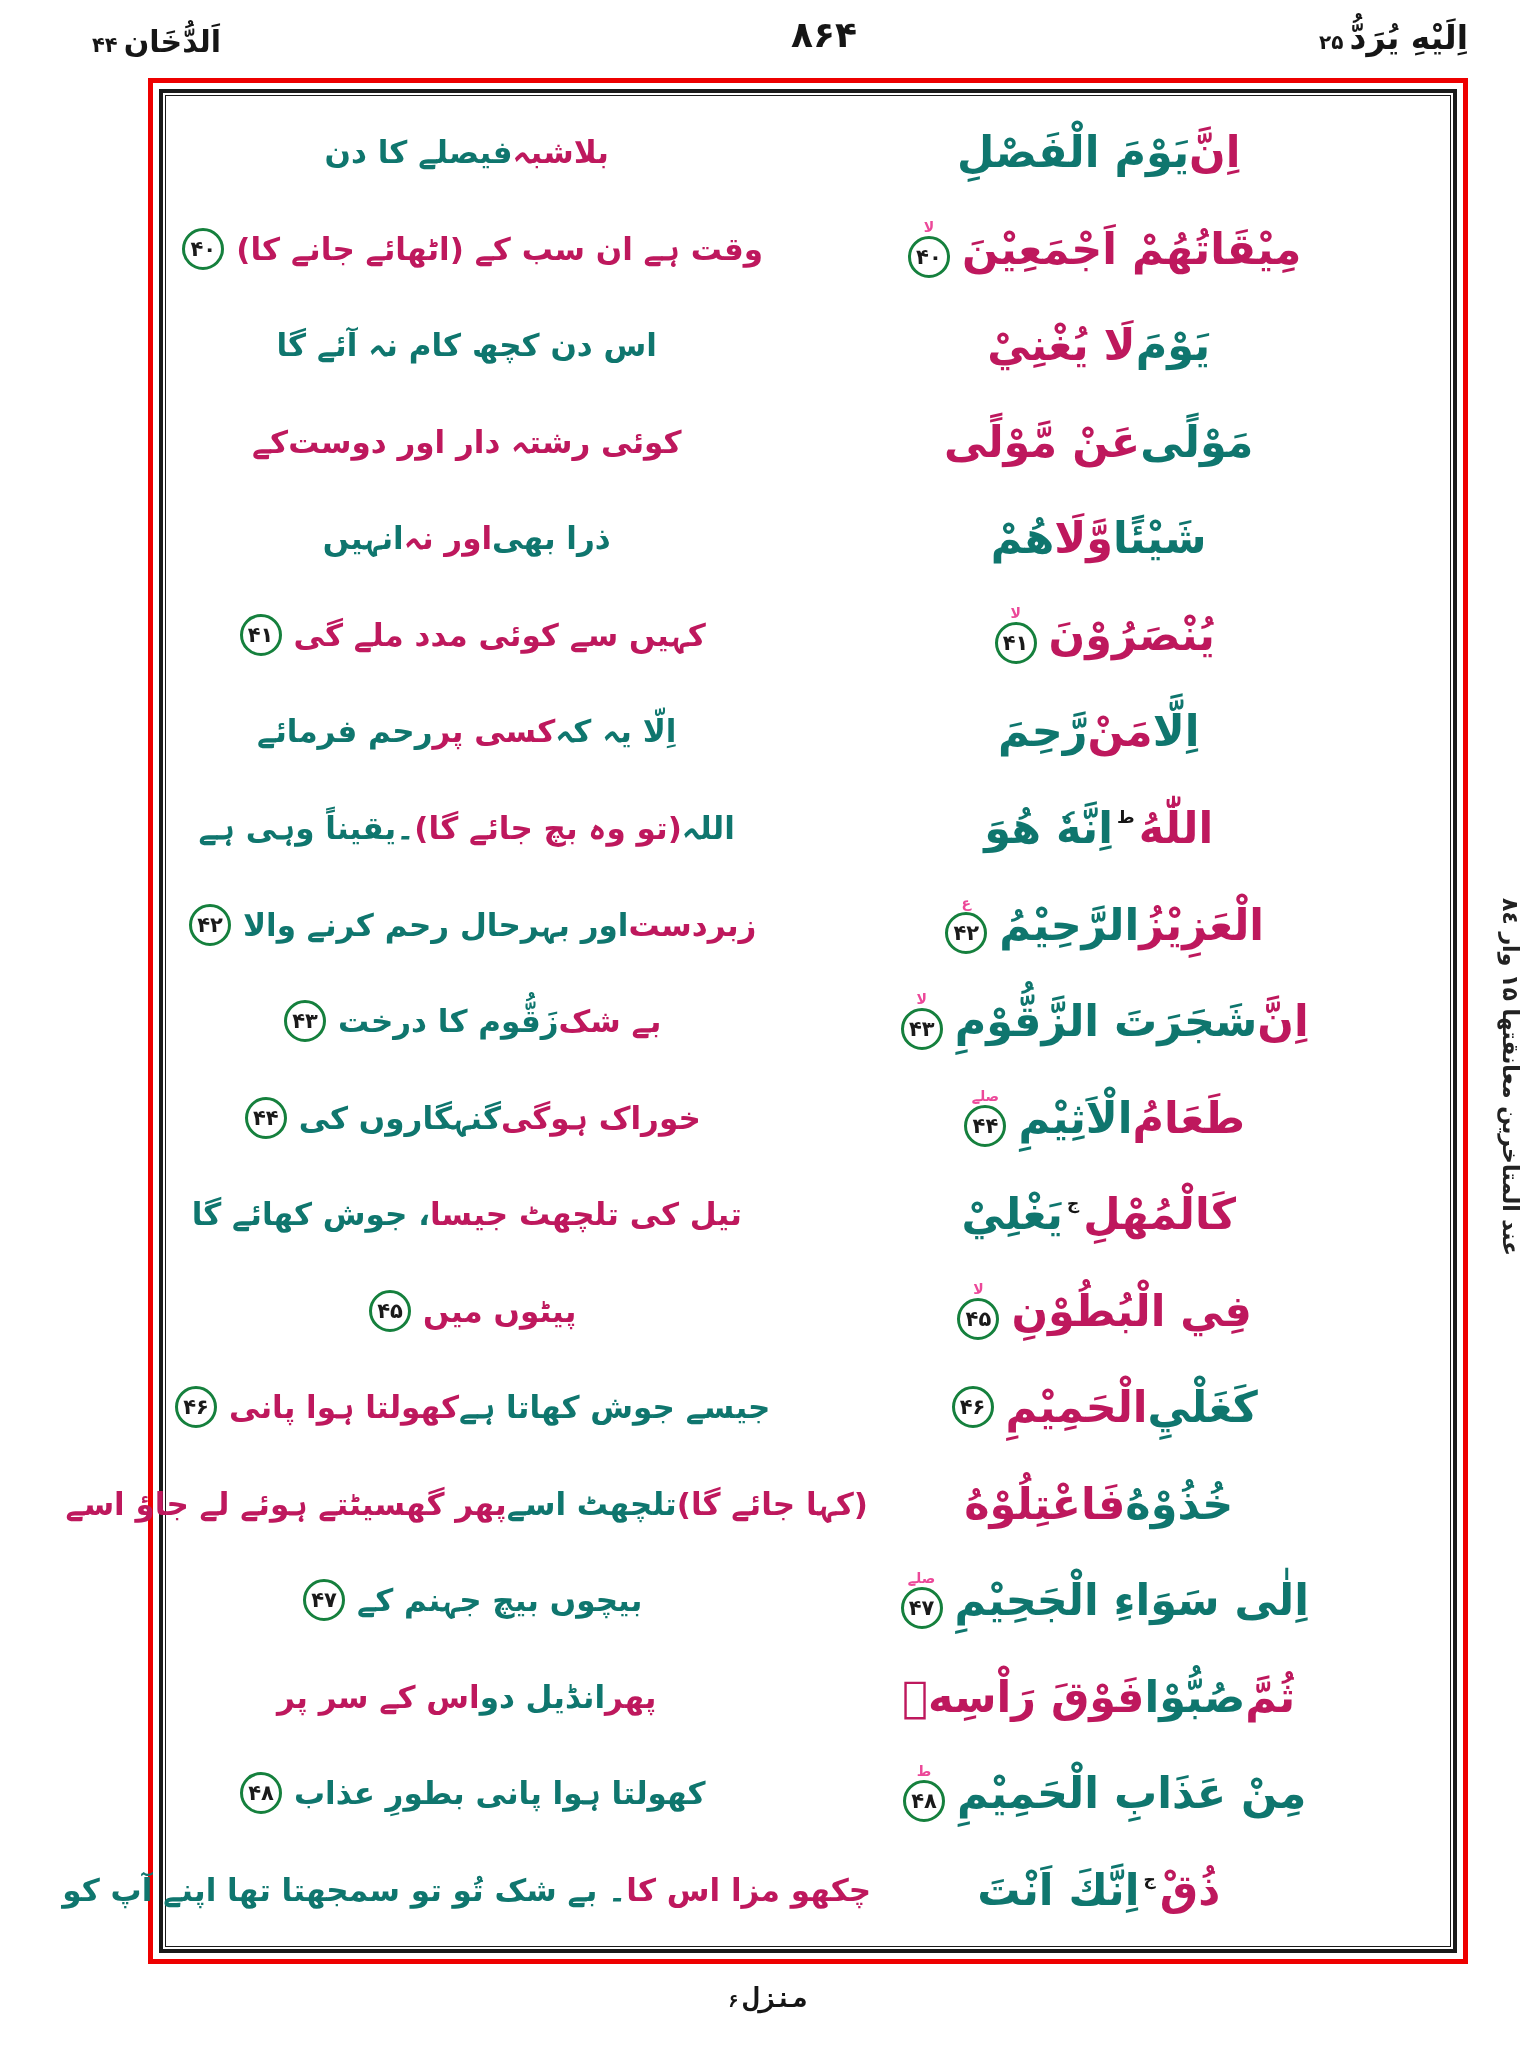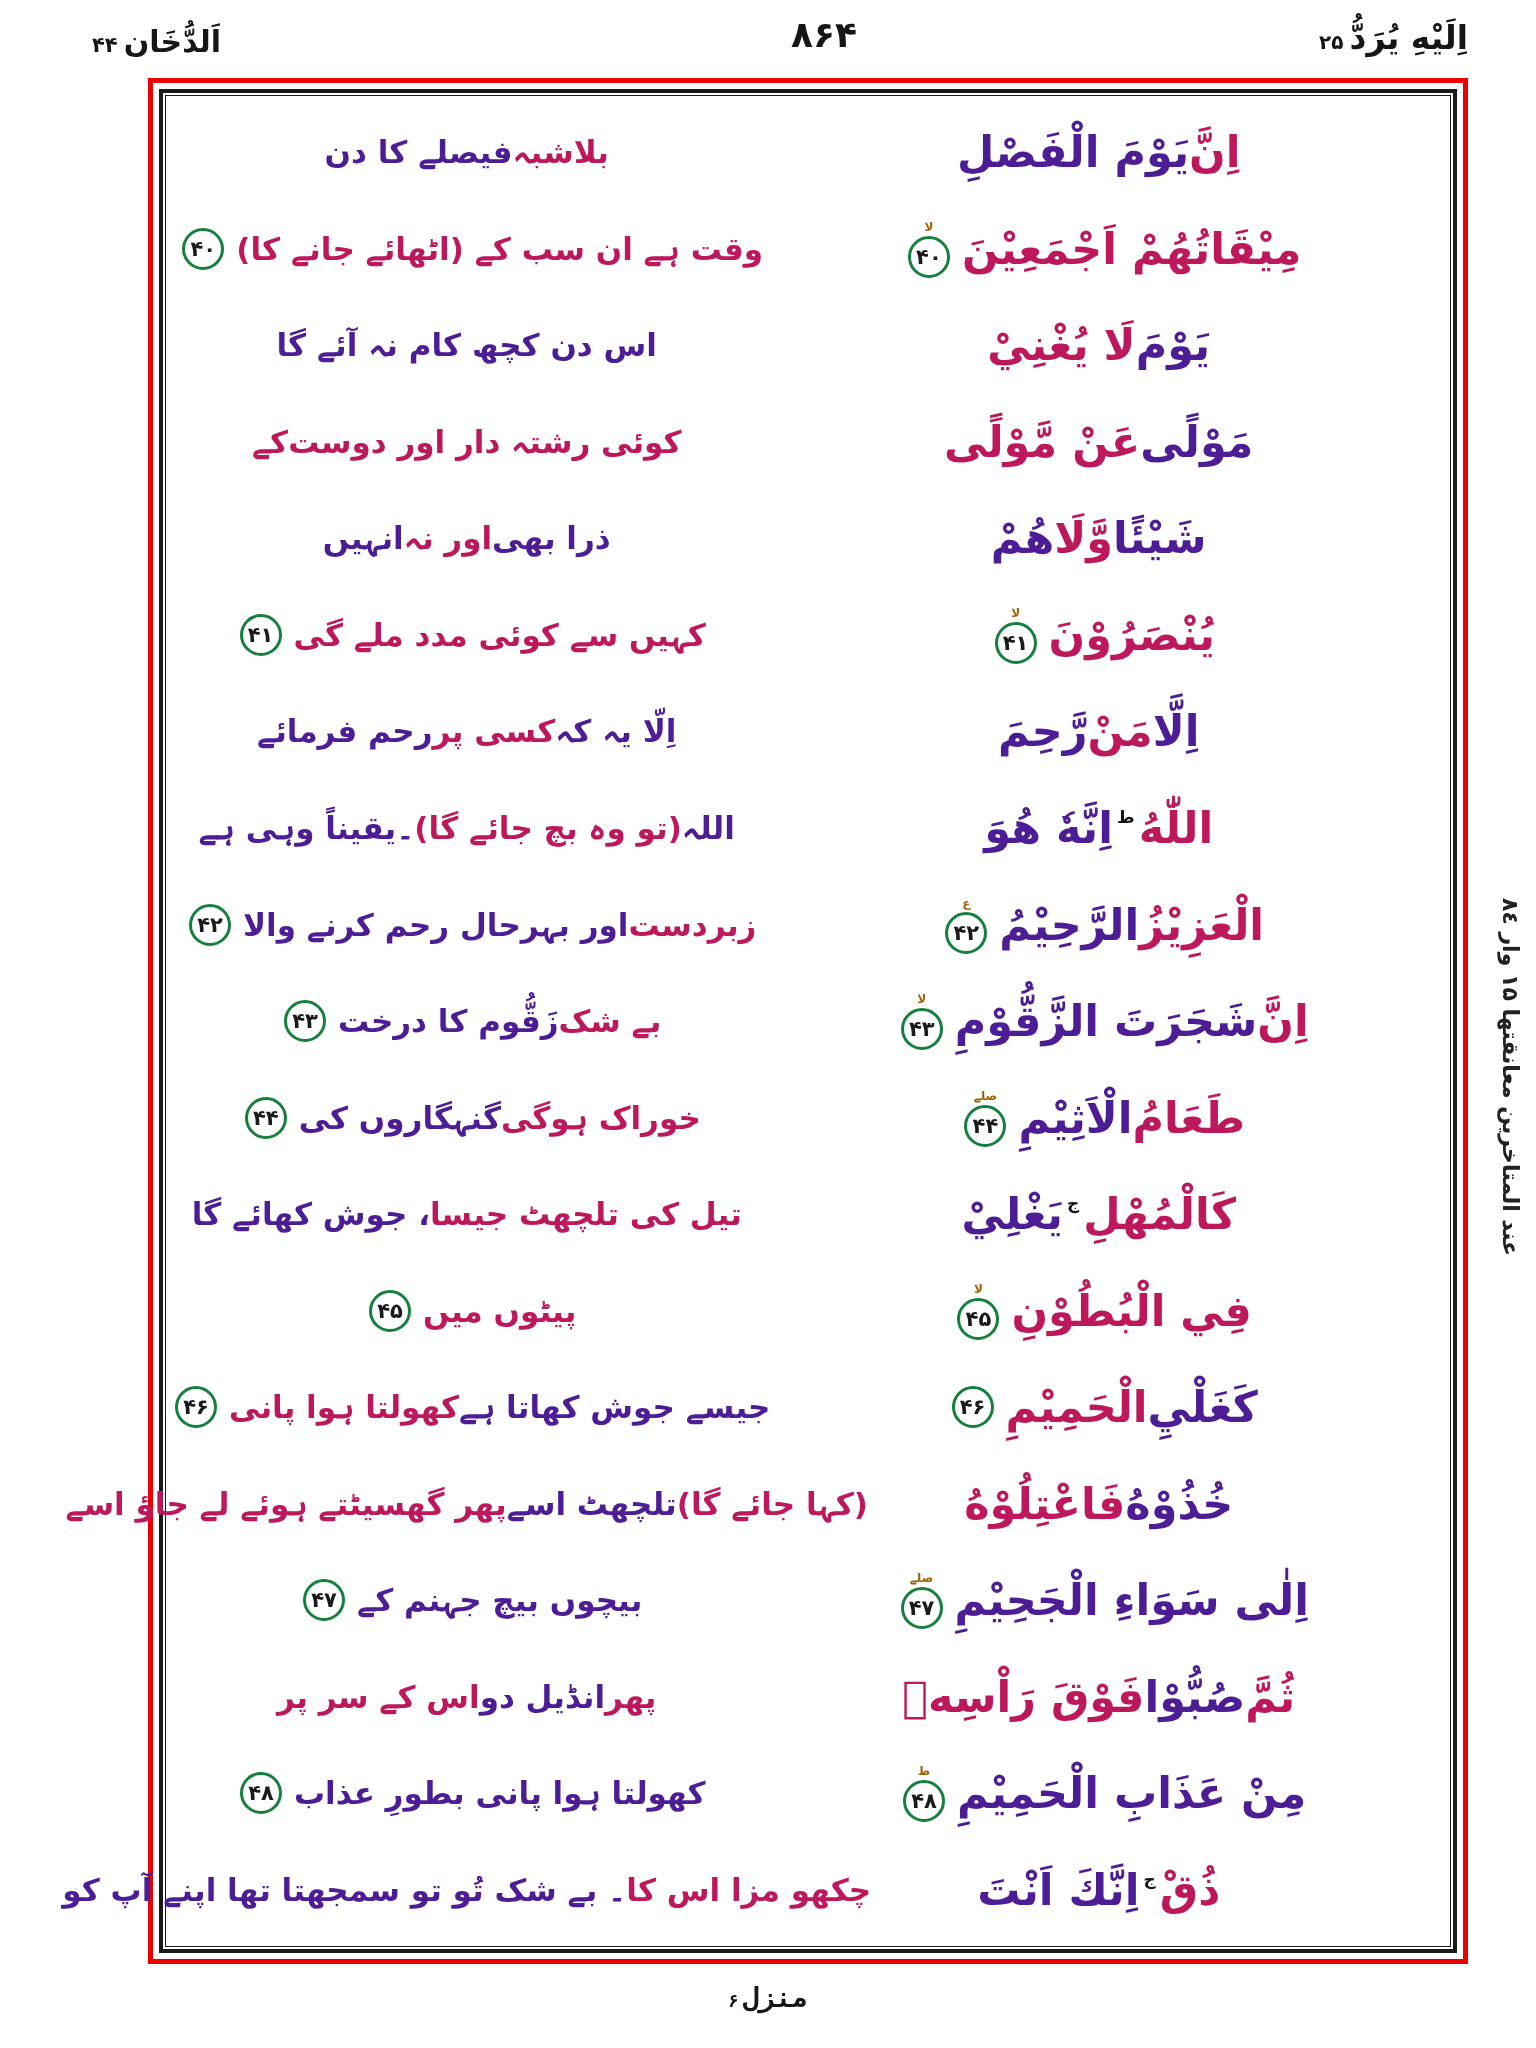--- a/index.html
+++ b/index.html
@@ -28,24 +28,24 @@
   .frame-inner{position:absolute;inset:2px;border:1px solid #1a1a1a;box-sizing:border-box;
     display:flex;padding:8px 10px;}
   
   #rows{flex:1;display:flex;flex-direction:column;direction:ltr;}
   .row{flex:1;display:flex;align-items:center;direction:ltr;}
   .cell{display:flex;align-items:center;justify-content:center;white-space:nowrap;direction:rtl;}
   .cell.urdu{width:46%;font-size:31px;font-weight:700;}
   .cell.arabic{width:54%;font-size:43px;font-weight:700;}
   .seg{display:inline;}
   .seg.red{color:#be185d;}
-  .seg.black{color:#4c1d95;}
+  .seg.black{color:#0f766e;}
   .seg.small{font-size:17px;align-self:flex-start;padding-top:4px;margin:0 4px;color:#151515;}
   .verse{display:inline-flex;flex-direction:column;align-items:center;margin:0 12px;}
-  .vmark{font-size:12px;line-height:15px;font-weight:700;color:#a16207;margin-bottom:1px;}
+  .vmark{font-size:14px;line-height:15px;font-weight:700;color:#ec4899;margin-bottom:1px;}
   .vcircle{width:42px;height:42px;border:3px solid #15803d;border-radius:50%;
     display:flex;align-items:center;justify-content:center;
     font-size:21px;font-weight:700;color:#1a1a1a;background:#fff;box-sizing:border-box;}
 </style>
 </head>
 <body>
 
 <div class="hdr hdr-left"><span>اَلدُّخَان</span><span class="sm">۴۴</span></div>
 
 <div class="page-number">۸۶۴</div>

